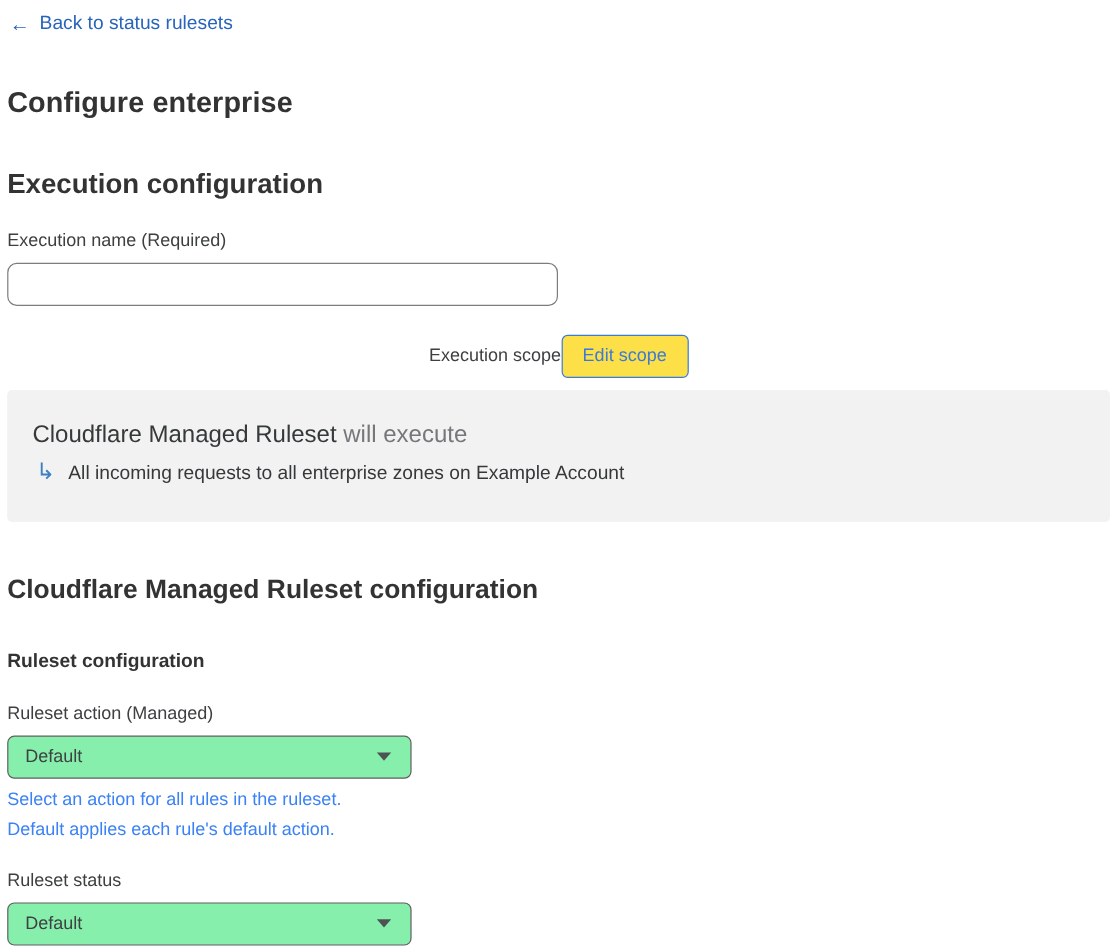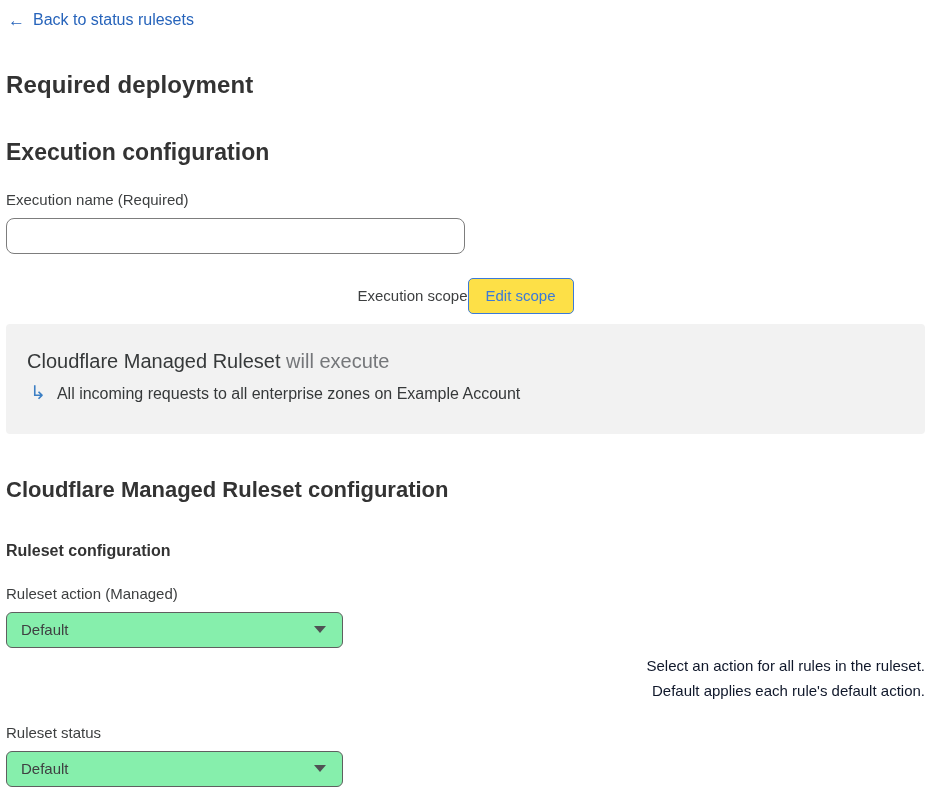--- a/index.html
+++ b/index.html
@@ -105,35 +105,35 @@
     font-size: 15px; color: #3f4142;
     cursor: pointer;
   }
   .caret-down {
     width: 0; height: 0;
     border-left: 6px solid transparent;
     border-right: 6px solid transparent;
     border-top: 7px solid #4f5254;
   }
 
-  .help-text { margin: 9px 0 0 0; font-size: 15px; color: #0f172a; text-align: right; }
+  .help-text { margin: 9px 0 0 0; font-size: 15px; color: #3b82f6; }
   .help-text + .help-text { margin-top: 8px; }
   .help-tight { margin-top: 8px; }
 </style>
 </head>
 <body>
 
 <div class="page">
 
   <a class="back-link">
     <span class="arrow">←</span>
     <span>Back to status rulesets</span>
   </a>
 
-  <h1 class="page-title">Required deployment</h1>
+  <h1 class="page-title">Configure enterprise</h1>
 
   <h2 class="section-heading">Execution configuration</h2>
 
   <label class="field-label">Execution name (Required)</label>
   <input class="text-input" type="text" placeholder="" style="">
 
   <div class="scope-row">
     <div>
       <div class="scope-label">Execution scope</div>
     </div>

